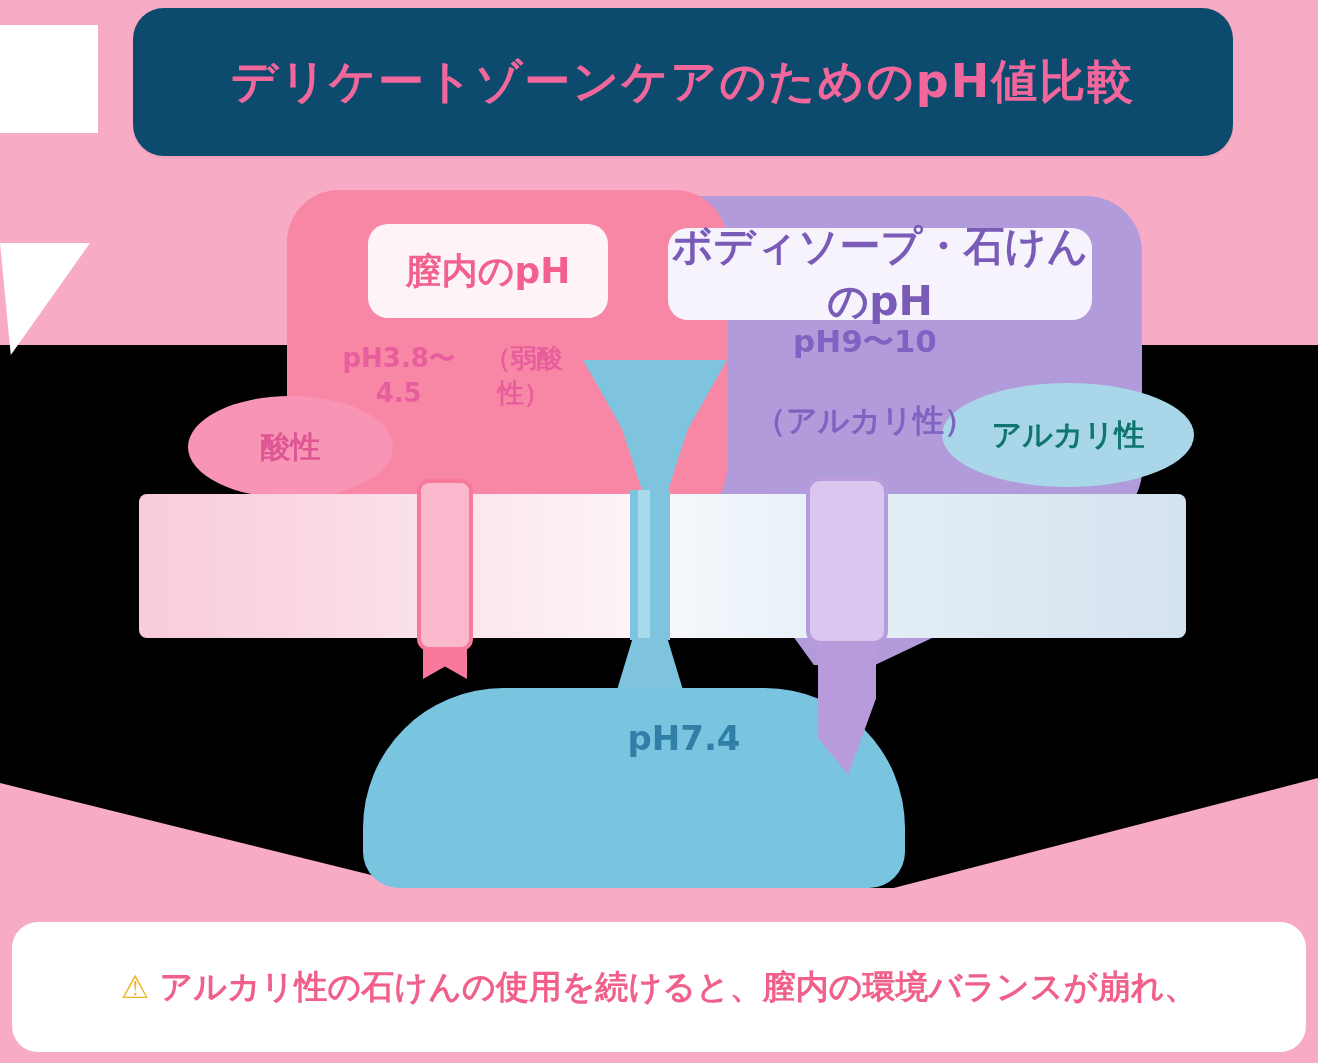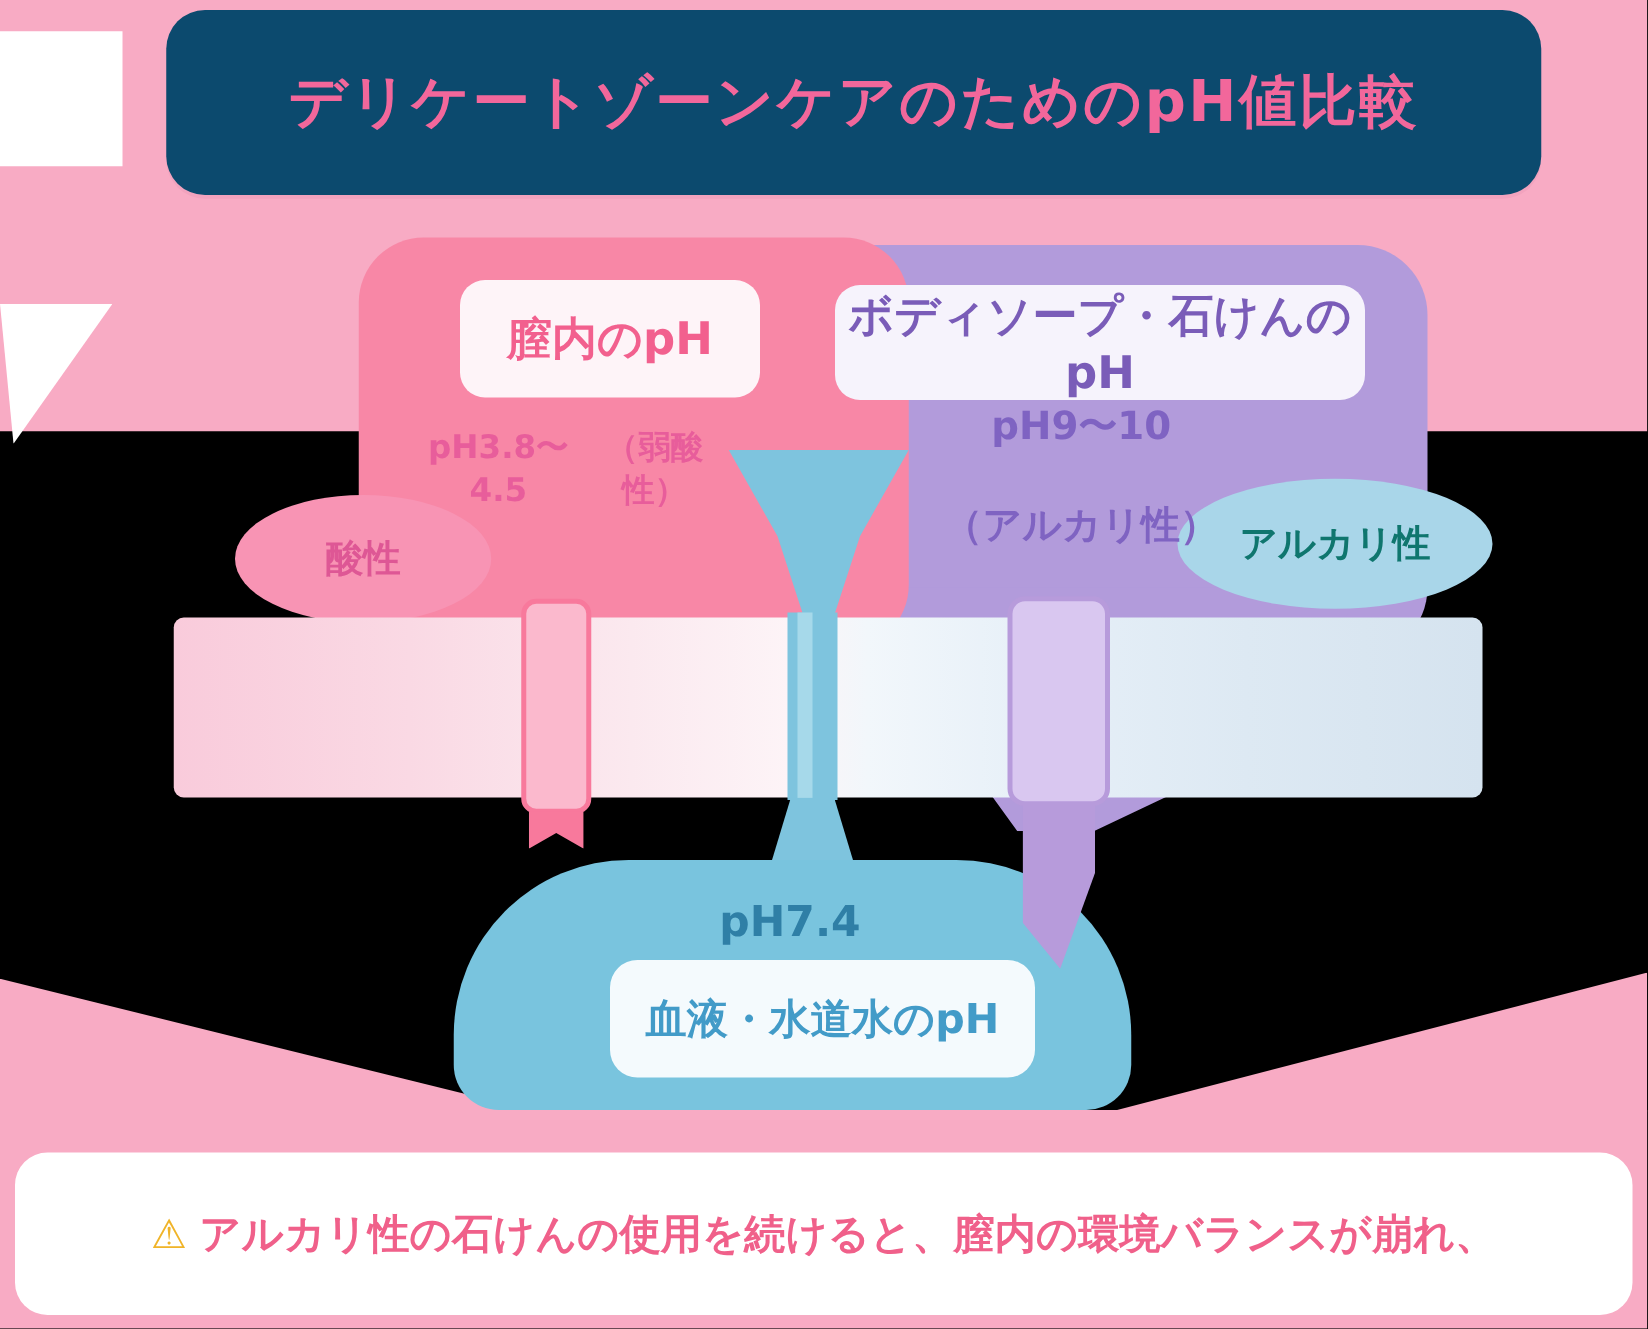--- a/index.html
+++ b/index.html
@@ -37,21 +37,21 @@
   .acid-text{color:#DE5795;font-size:30px;font-weight:bold;}
   .alkaline-wing{left:942px;top:383px;width:252px;height:104px;background:#A9D6E9;border-radius:50%;}
   .alkaline-text{color:#0f766e;font-size:30px;font-weight:bold;}
   .blue-funnel{left:580px;top:360px;width:150px;height:138px;background:#7EC4DE;
     clip-path:polygon(2% 0,98% 0,72% 50%,57% 100%,43% 100%,28% 50%);}
 
   
   .vaginal-box{left:368px;top:224px;width:240px;height:94px;background:#FEF4F8;border-radius:20px;}
   .vaginal-box .t{color:#F2608E;font-size:36px;font-weight:bold;}
   .soap-box{left:668px;top:228px;width:424px;height:92px;background:#F6F3FC;border-radius:20px;}
-  .soap-box .t{color:#7A5CB8;font-size:36px;font-weight:bold;}
+  .soap-box .t{color:#7A5CB8;font-size:41px;font-weight:bold;}
   .vaginal-value{left:330px;top:330px;width:250px;height:92px;
     color:#E85D9B;font-size:26px;font-weight:bold;line-height:1.35;}
   .soap-value{left:740px;top:335px;width:250px;height:92px;flex-direction:column;
     color:#7F63C2;font-size:31px;font-weight:bold;line-height:1.35;gap:37px;}
 
   
   .ph-bar{left:139px;top:494px;width:1047px;height:144px;border-radius:8px;
     background:linear-gradient(90deg,#F9CBDB 0%,#FAD9E4 18%,#FBE9EF 35%,#FDF4F7 47%,#F2F7FB 53%,#E7F0F8 65%,#DDE9F3 82%,#D5E3EF 100%);}
   .pink-marker{left:417px;top:479px;width:56px;height:172px;background:#FBB9CD;
     border:4px solid #F8799C;border-radius:12px;box-sizing:border-box;}
@@ -62,21 +62,21 @@
   .blue-flare{left:614px;top:638px;width:72px;height:62px;background:#7EC4DE;
     clip-path:polygon(26% 0,74% 0,100% 100%,0 100%);}
   .purple-marker{left:806px;top:477px;width:82px;height:168px;background:#D9C7F0;
     border:4px solid #B79BDB;border-radius:14px;box-sizing:border-box;}
   .purple-stem{left:818px;top:643px;width:58px;height:132px;background:#B79BDB;
     clip-path:polygon(0 0,100% 0,100% 42%,52% 100%,0 72%);}
 
   
   .blue-blob{left:363px;top:688px;width:542px;height:200px;background:#79C4DE;
     border-radius:140px 140px 36px 36px;}
-  .blood-value{left:552px;top:712px;width:160px;height:52px;color:#2F7FA6;font-size:34px;font-weight:bold;}
+  .blood-value{left:604px;top:712px;width:160px;height:52px;color:#2F7FA6;font-size:34px;font-weight:bold;}
   .blood-box{left:488px;top:768px;width:340px;height:94px;background:#F4FAFD;border-radius:22px;}
   .blood-box .t{color:#429BC8;font-size:33px;font-weight:bold;}
 
   
   .warning-box{left:12px;top:922px;width:1294px;height:130px;background:#FFFFFF;border-radius:26px;
     flex-direction:column;justify-content:center;gap:6px;}
   .warn-line1{display:flex;align-items:center;gap:10px;color:#F0608A;font-size:33px;font-weight:bold;}
   .warn-icon{color:#F0B429;font-size:32px;font-weight:bold;}
   .warn-line2{color:#2A2A31;font-size:38px;font-weight:bold;letter-spacing:1px;}
 </style>
@@ -131,23 +131,20 @@
   <div class="abs pink-ribbon"></div>
   <div class="abs blue-line">
     <div class="abs blue-line-stripe"></div>
   </div>
   <div class="abs blue-flare"></div>
   <div class="abs purple-marker"></div>
 
   <div class="abs blue-blob"></div>
   <div class="abs purple-stem"></div>
   <div class="abs flexc blood-value">pH7.4</div>
-  <div class="abs flexc blood-box">
-    <span class="t">血液・水道水のpH</span>
-  </div>
 
   <div class="abs flexc warning-box">
     <div class="warn-line1">
       <span class="warn-icon">⚠</span>
       <span>アルカリ性の石けんの使用を続けると、膣内の環境バランスが崩れ、</span>
     </div>
   </div>
 
 </div>
 

